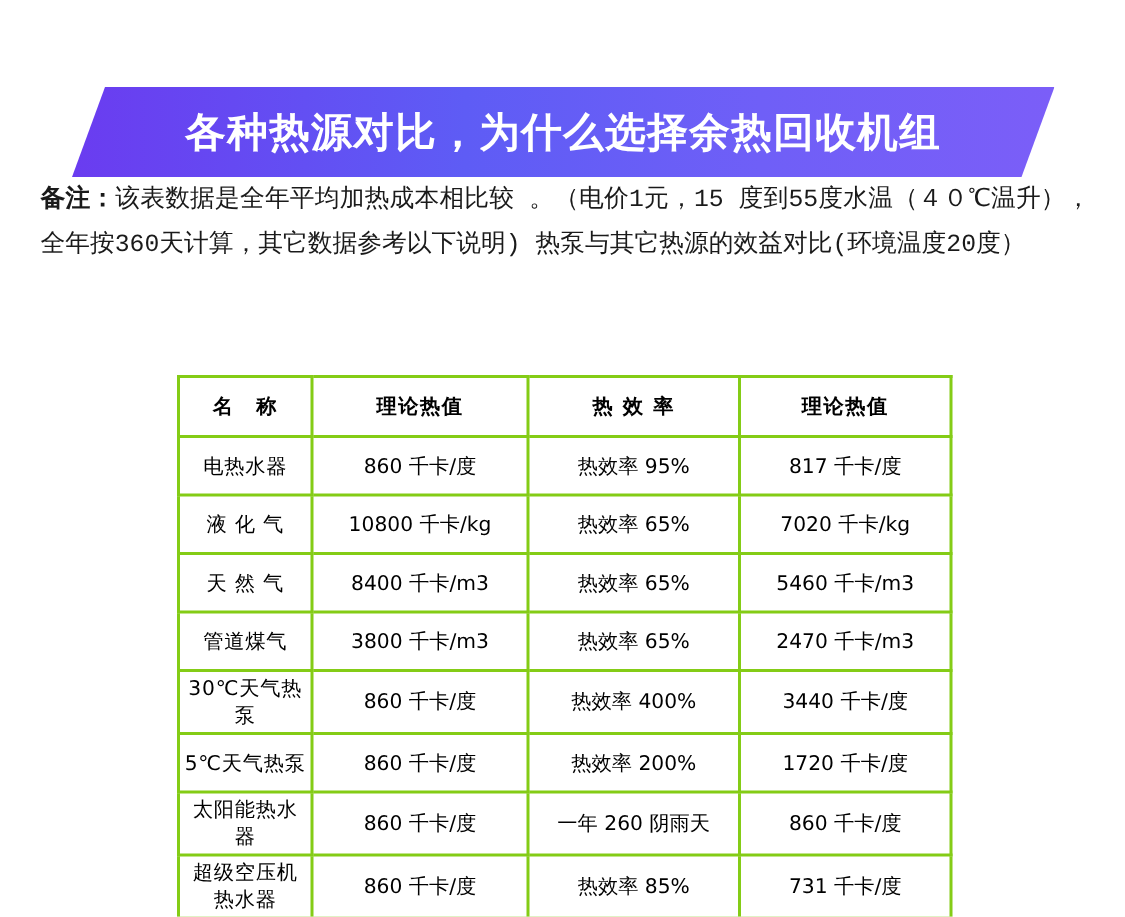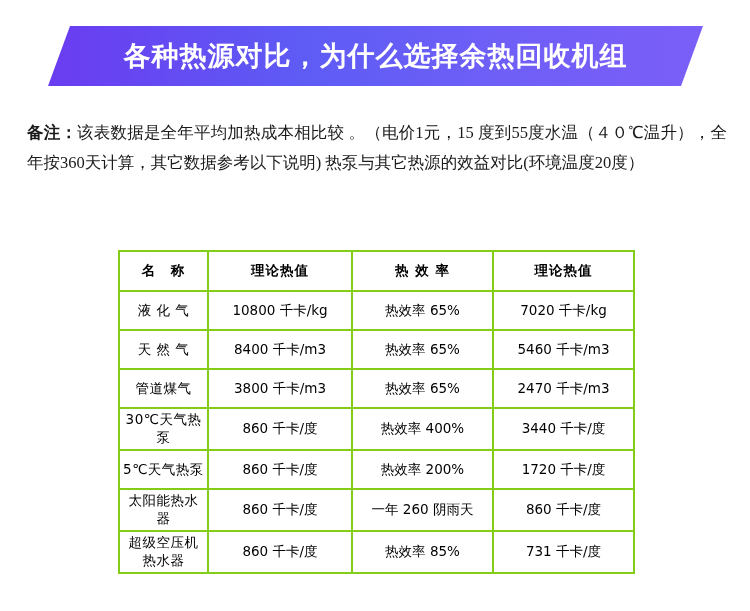--- a/index.html
+++ b/index.html
@@ -30,39 +30,40 @@
   }
   .banner {
     position: relative;
     width: 100%;
     height: 100%;
     background: linear-gradient(90deg, #6a3cf0 0%, #5e5cf5 40%, #6f5ff7 70%, #7b5ef8 100%);
     clip-path: polygon(22px 0, 100% 0, calc(100% - 22px) 100%, 0 100%);
     display: flex;
     align-items: center;
     justify-content: center;
+    margin-top: 32px;
   }
   .banner-title {
     color: #ffffff;
     font-size: 27px;
     font-weight: bold;
     letter-spacing: 1px;
     font-family: "DejaVu Sans", "Liberation Sans", sans-serif;
     white-space: nowrap;
   }
 
   
   .note {
     position: absolute;
     left: 27px;
     top: 118px;
     width: 700px;
     font-size: 16.5px;
     line-height: 30px;
-    font-family: Liberation Serif, serif;
+    font-family: Liberation Mono, monospace;
     color: #1a1a1a;
     text-align: justify;
   }
   .note b {
     font-weight: bold;
   }
 
   
   .table-wrap {
     position: absolute;
@@ -127,20 +128,26 @@
       <thead>
         <tr>
           <th>名　称</th>
           <th>理论热值</th>
           <th>热 效 率</th>
           <th>理论热值</th>
         </tr>
       </thead>
       <tbody>
         <tr>
+          <td>电热水器</td>
+          <td>860 千卡/度</td>
+          <td>热效率 95%</td>
+          <td>817 千卡/度</td>
+        </tr>
+        <tr>
           <td>液 化 气</td>
           <td>10800 千卡/kg</td>
           <td>热效率 65%</td>
           <td>7020 千卡/kg</td>
         </tr>
         <tr>
           <td>天 然 气</td>
           <td>8400 千卡/m3</td>
           <td>热效率 65%</td>
           <td>5460 千卡/m3</td>

